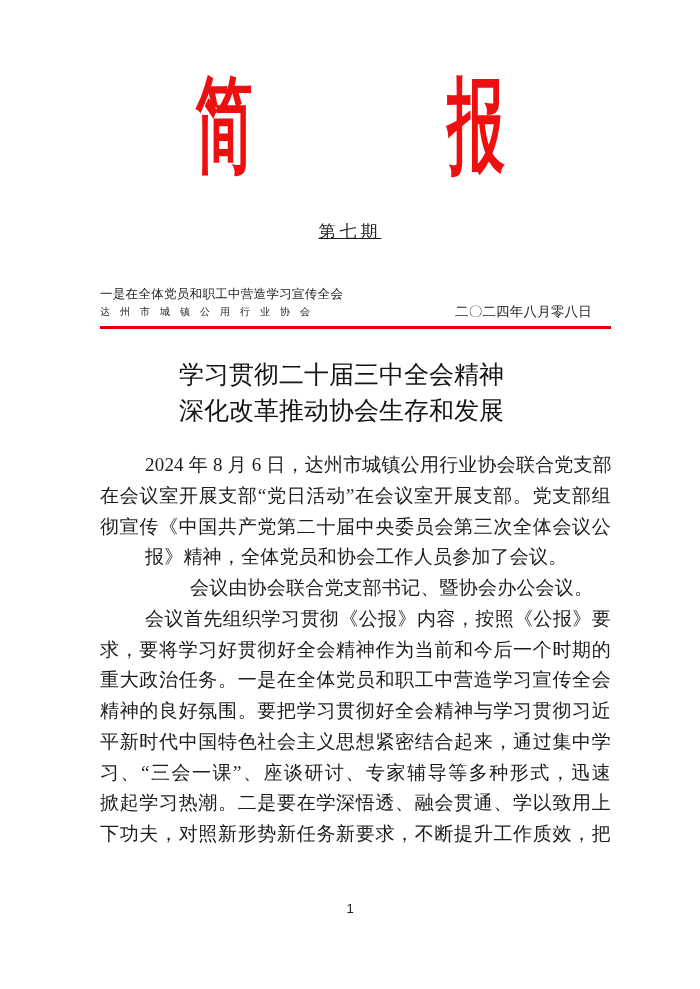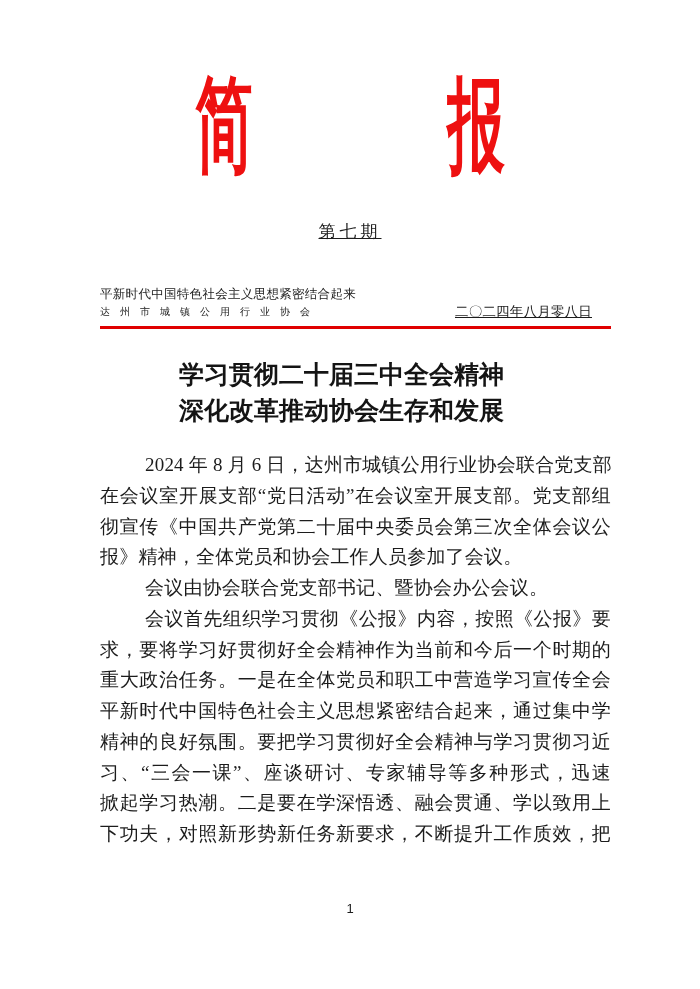--- a/index.html
+++ b/index.html
@@ -54,37 +54,36 @@
     font-size: 10px; line-height: 16px;
     letter-spacing: 10px;
     white-space: nowrap;
   }
   .issue-date {
     position: absolute;
     top: 304px; left: 455px;
     font-size: 13.5px; line-height: 16px;
     letter-spacing: 0.2px;
     white-space: nowrap;
-    text-decoration: underline;
   }
   .divider {
     position: absolute;
     top: 326px; left: 100px;
     width: 511px; height: 3px;
     background: #e00000;
   }
 
   
   .article-title {
     position: absolute;
     top: 357px; left: 100px; width: 511px;
     padding-right: 28px;
     box-sizing: border-box;
     text-align: center;
-    font-weight: bold;
+    font-weight: normal;
     font-size: 25px;
     line-height: 36px;
     color: #141414;
   }
 
   
   .body-text {
     position: absolute;
     top: 450px; left: 100px; width: 511px;
     font-size: 19px;
@@ -92,21 +91,21 @@
   }
   .bline {
     line-height: 30.75px;
     height: 30.75px;
     text-align: justify;
     text-align-last: justify;
     white-space: nowrap;
     letter-spacing: 0.2px;
   }
   .bline.indent { text-indent: 45px; }
-  .bline.no-just { text-align: center; text-align-last: left; }
+  .bline.no-just { text-align: center; text-align-last: left; margin-left: 45px; }
 
   
   .page-number {
     position: absolute;
     top: 901px; left: 0; width: 700px;
     text-align: center;
     font-size: 13px; line-height: 16px;
     font-family: "Liberation Sans", "DejaVu Sans", sans-serif;
   }
 </style>
@@ -115,41 +114,41 @@
 
 <div class="page">
 
   <div class="masthead">
     <span class="mchar">简</span>
     <span class="mchar">报</span>
   </div>
 
   <div class="issue">第七期</div>
 
-  <div class="org-line1">平新时代中国特色社会主义思想紧密结合起来</div>
+  <div class="org-line1">一是在全体党员和职工中营造学习宣传全会</div>
   <div class="org-line2">达州市城镇公用行业协会</div>
   <div class="issue-date">二〇二四年八月零八日</div>
   <div class="divider"></div>
 
   <div class="article-title">
     <div>学习贯彻二十届三中全会精神</div>
     <div>深化改革推动协会生存和发展</div>
   </div>
 
   <div class="body-text">
     <div class="bline indent">2024 年 8 月 6 日，达州市城镇公用行业协会联合党支部</div>
     <div class="bline">在会议室开展支部“党日活动”在会议室开展支部。党支部组</div>
     <div class="bline">彻宣传《中国共产党第二十届中央委员会第三次全体会议公</div>
     <div class="bline no-just">报》精神，全体党员和协会工作人员参加了会议。</div>
     <div class="bline indent no-just">会议由协会联合党支部书记、暨协会办公会议。</div>
     <div class="bline indent">会议首先组织学习贯彻《公报》内容，按照《公报》要</div>
     <div class="bline">求，要将学习好贯彻好全会精神作为当前和今后一个时期的</div>
     <div class="bline">重大政治任务。一是在全体党员和职工中营造学习宣传全会</div>
+    <div class="bline">精神的良好氛围。要把学习贯彻好全会精神与学习贯彻习近</div>
     <div class="bline">平新时代中国特色社会主义思想紧密结合起来，通过集中学</div>
-    <div class="bline">精神的良好氛围。要把学习贯彻好全会精神与学习贯彻习近</div>
     <div class="bline">习、“三会一课”、座谈研讨、专家辅导等多种形式，迅速</div>
     <div class="bline">掀起学习热潮。二是要在学深悟透、融会贯通、学以致用上</div>
     <div class="bline">下功夫，对照新形势新任务新要求，不断提升工作质效，把</div>
   </div>
 
   <div class="page-number">1</div>
 
 </div>
 
 </body></html>

